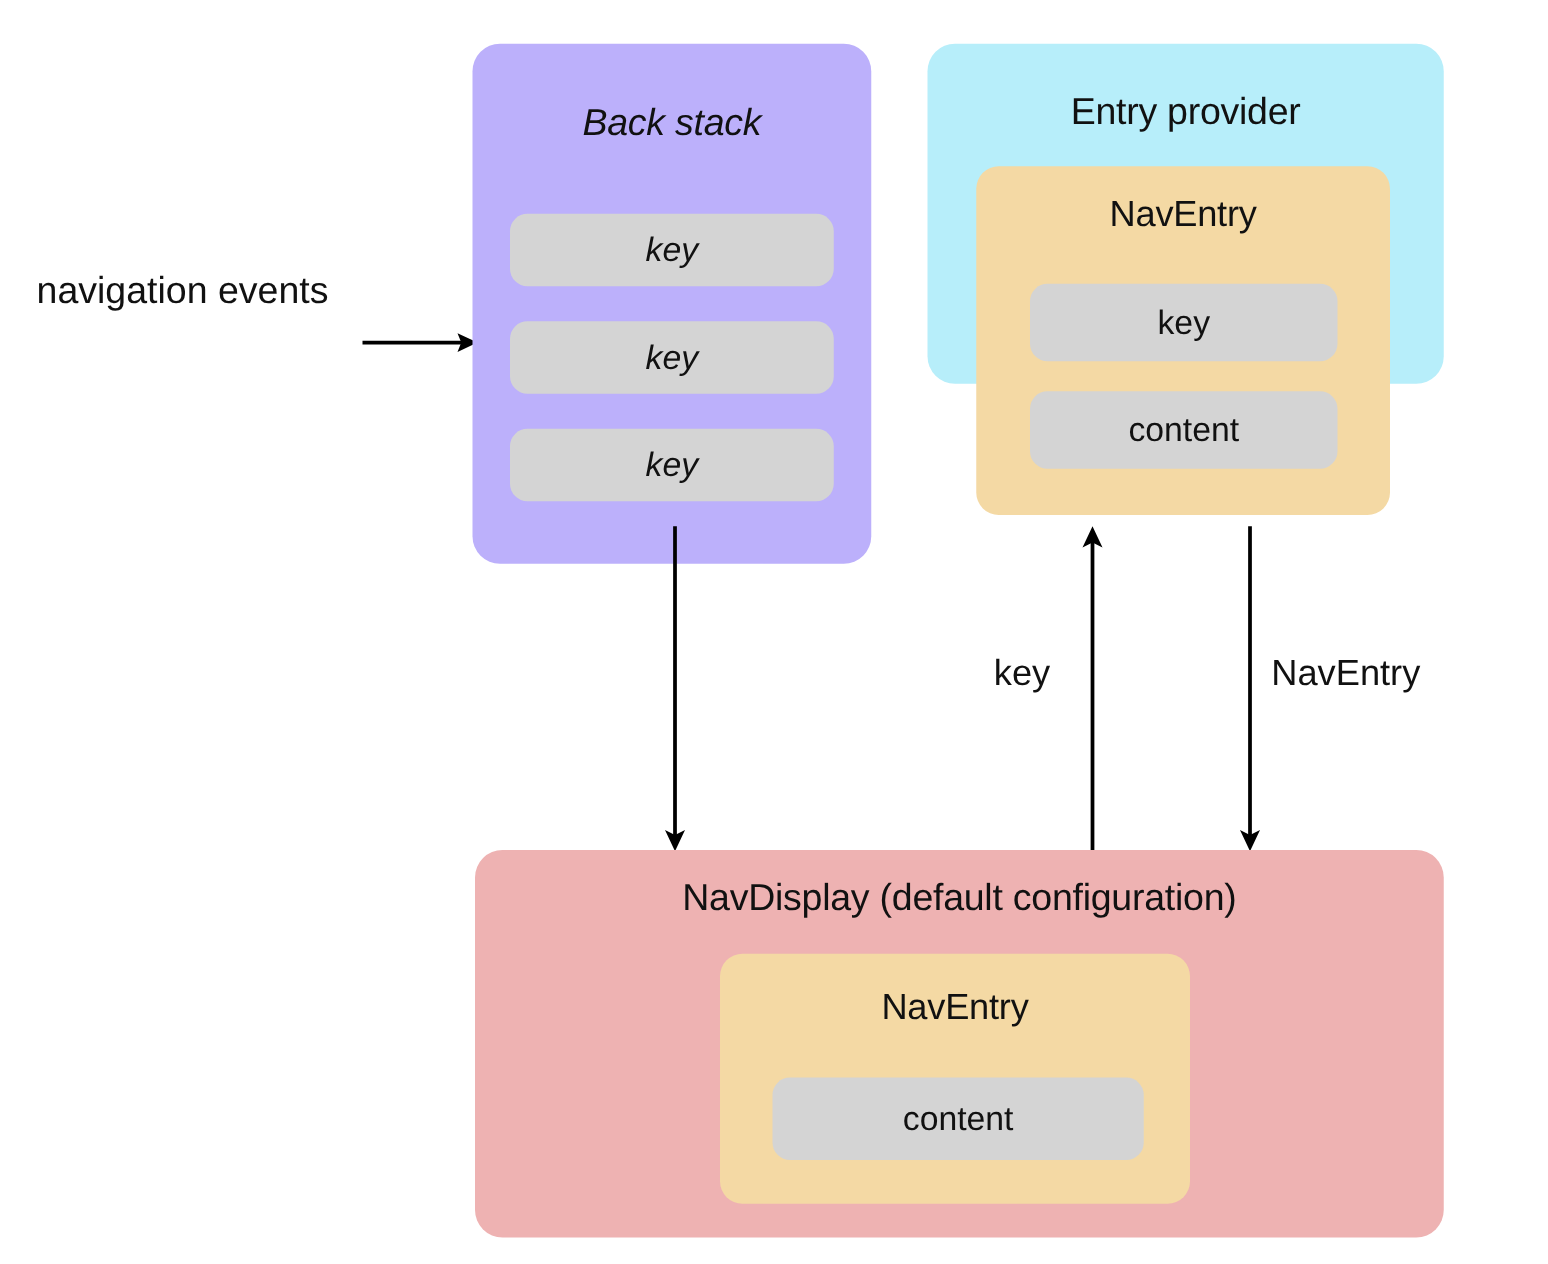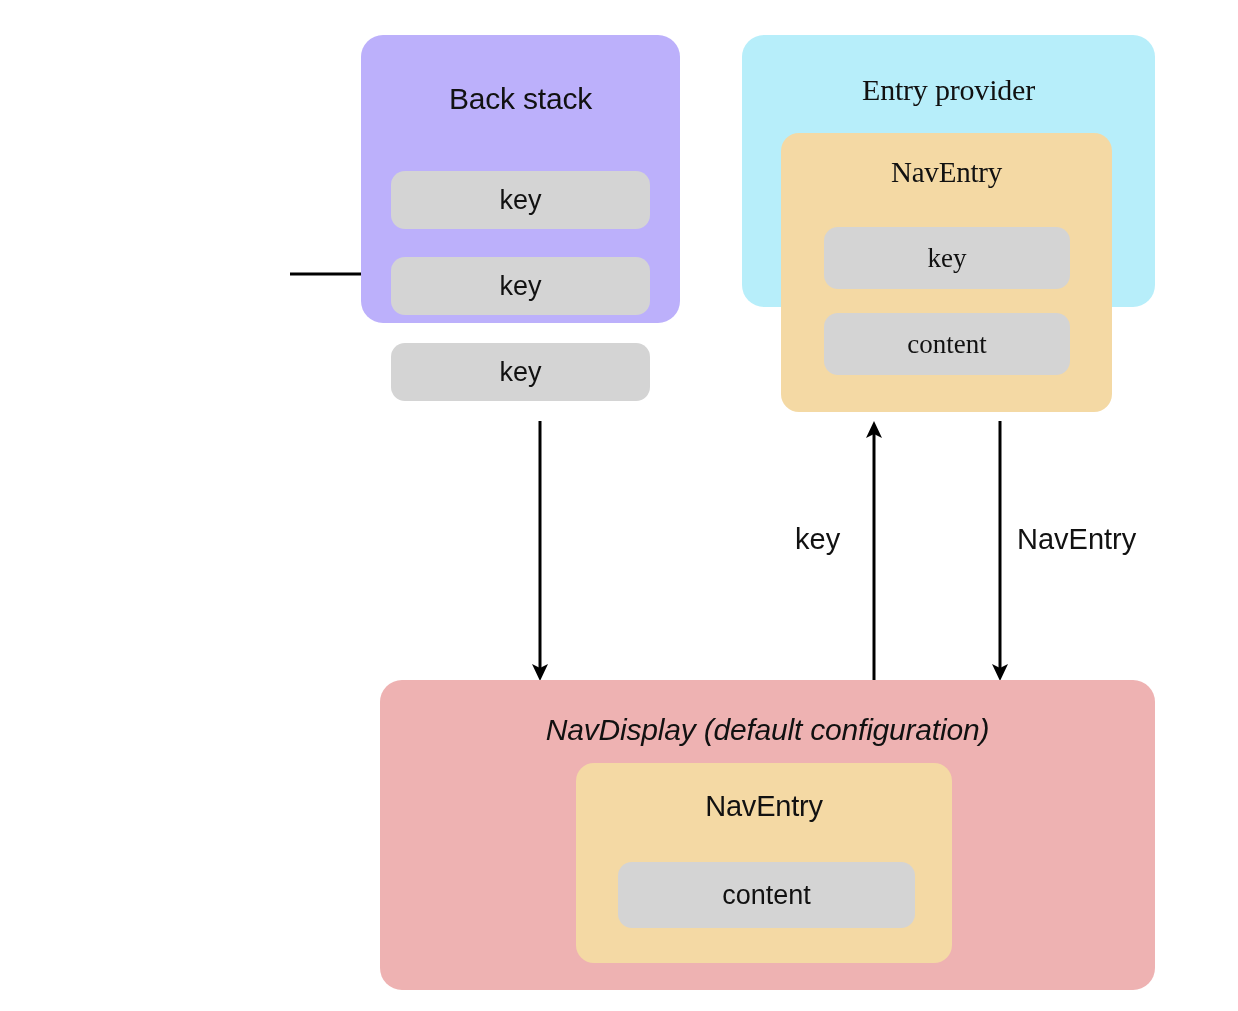--- a/index.html
+++ b/index.html
@@ -32,26 +32,26 @@
     text-align: center;
     color: #111111;
     font-size: 30px;
     line-height: 34px;
     letter-spacing: -0.2px;
     white-space: nowrap;
   }
 
   
   #back-stack-box {
-    left: 361px;  top: 35px;
-    width: 319px; height: 288px;
+    left: 378px;  top: 35px;
+    width: 319px; height: 416px; font-style: italic;
   }
   #entry-provider-box {
     left: 742px;  top: 35px;
-    width: 413px; height: 272px; font-family: Liberation Serif, serif;
+    width: 413px; height: 272px;
   }
   #nav-display-box {
     left: 380px;  top: 680px;
     width: 775px; height: 310px;
   }
 
   
   .nav-entry {
     position: absolute;
     box-sizing: border-box;
@@ -147,21 +147,21 @@
     top: 522px;
     font-size: 29px;
     line-height: 34px;
   }
 </style>
 </head>
 <body>
 
 <div id="canvas">
 
-  <div class="label" id="nav-events-label"><br></div>
+  <div class="label" id="nav-events-label"><span>navigation events</span><br></div>
 
   <svg class="arrow-svg" id="arrow-nav-events" style="left:290px; top:262px; width:92px; height:24px;" viewBox="0 0 92 24">
     <line class="arrow-line" x1="0" y1="12" x2="82" y2="12"></line>
     <polygon class="arrow-head" points="92,12 76,4.5 79,12 76,19.5"></polygon>
   </svg>
 
   <div class="box" id="back-stack-box" style="background:#bcb0fb;">
     <div class="box-title" style="top:47px;">Back stack</div>
 
     <div class="pill" id="bs-key-0">key</div>
@@ -191,21 +191,21 @@
   </svg>
   <div class="label" id="key-edge-label">key</div>
 
   <svg class="arrow-svg" id="arrow-nav-entry-down" style="left:988px; top:421px; width:24px; height:260px;" viewBox="0 0 24 260">
     <line class="arrow-line" x1="12" y1="0" x2="12" y2="248"></line>
     <polygon class="arrow-head" points="12,260 4,243 12,247 20,243"></polygon>
   </svg>
   <div class="label" id="nav-entry-edge-label">NavEntry</div>
 
   <div class="box" id="nav-display-box" style="background:#eeb2b2;">
-    <div class="box-title" style="top:33px;font-style:italic;">NavDisplay (default configuration)</div>
+    <div class="box-title" style="top:22px;">NavDisplay (default configuration)</div>
 
     <div class="nav-entry" id="nav-display-nav-entry" style="background:#f4d9a4;">
       <div class="box-title" style="top:26px; font-size:29px;">NavEntry</div>
 
       <div class="pill">content</div>
     </div>
   </div>
 
 </div>
 

